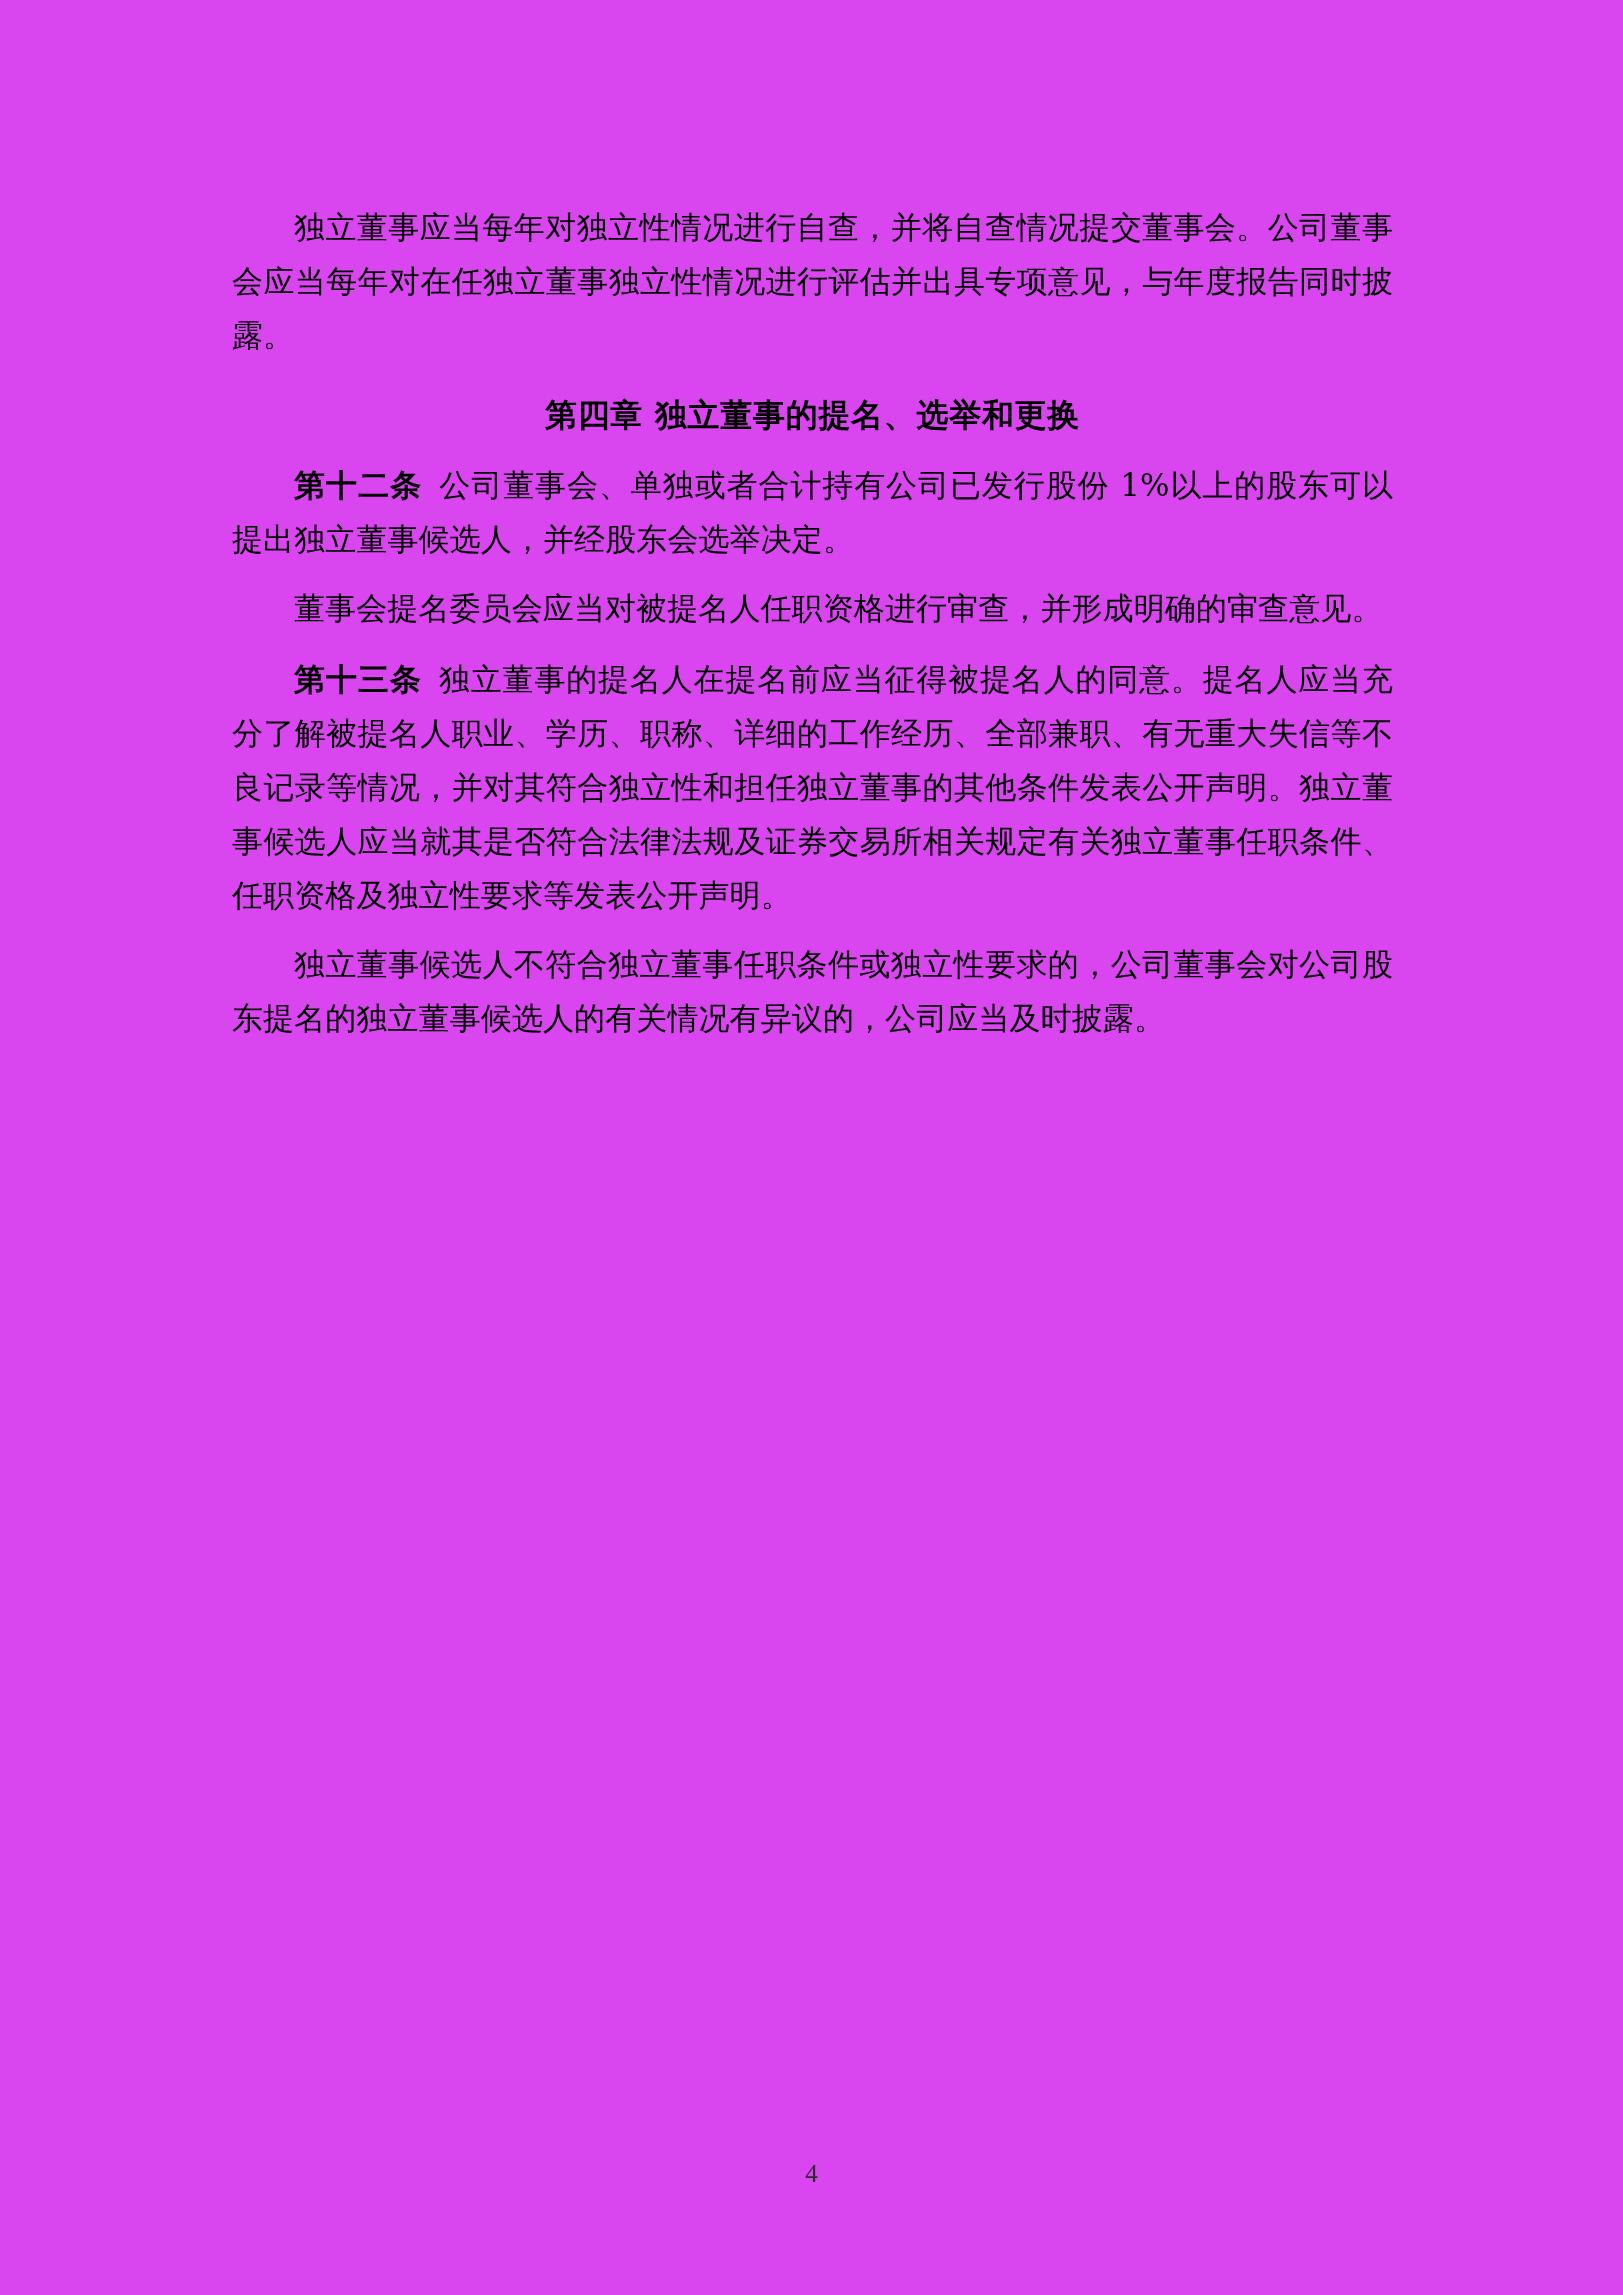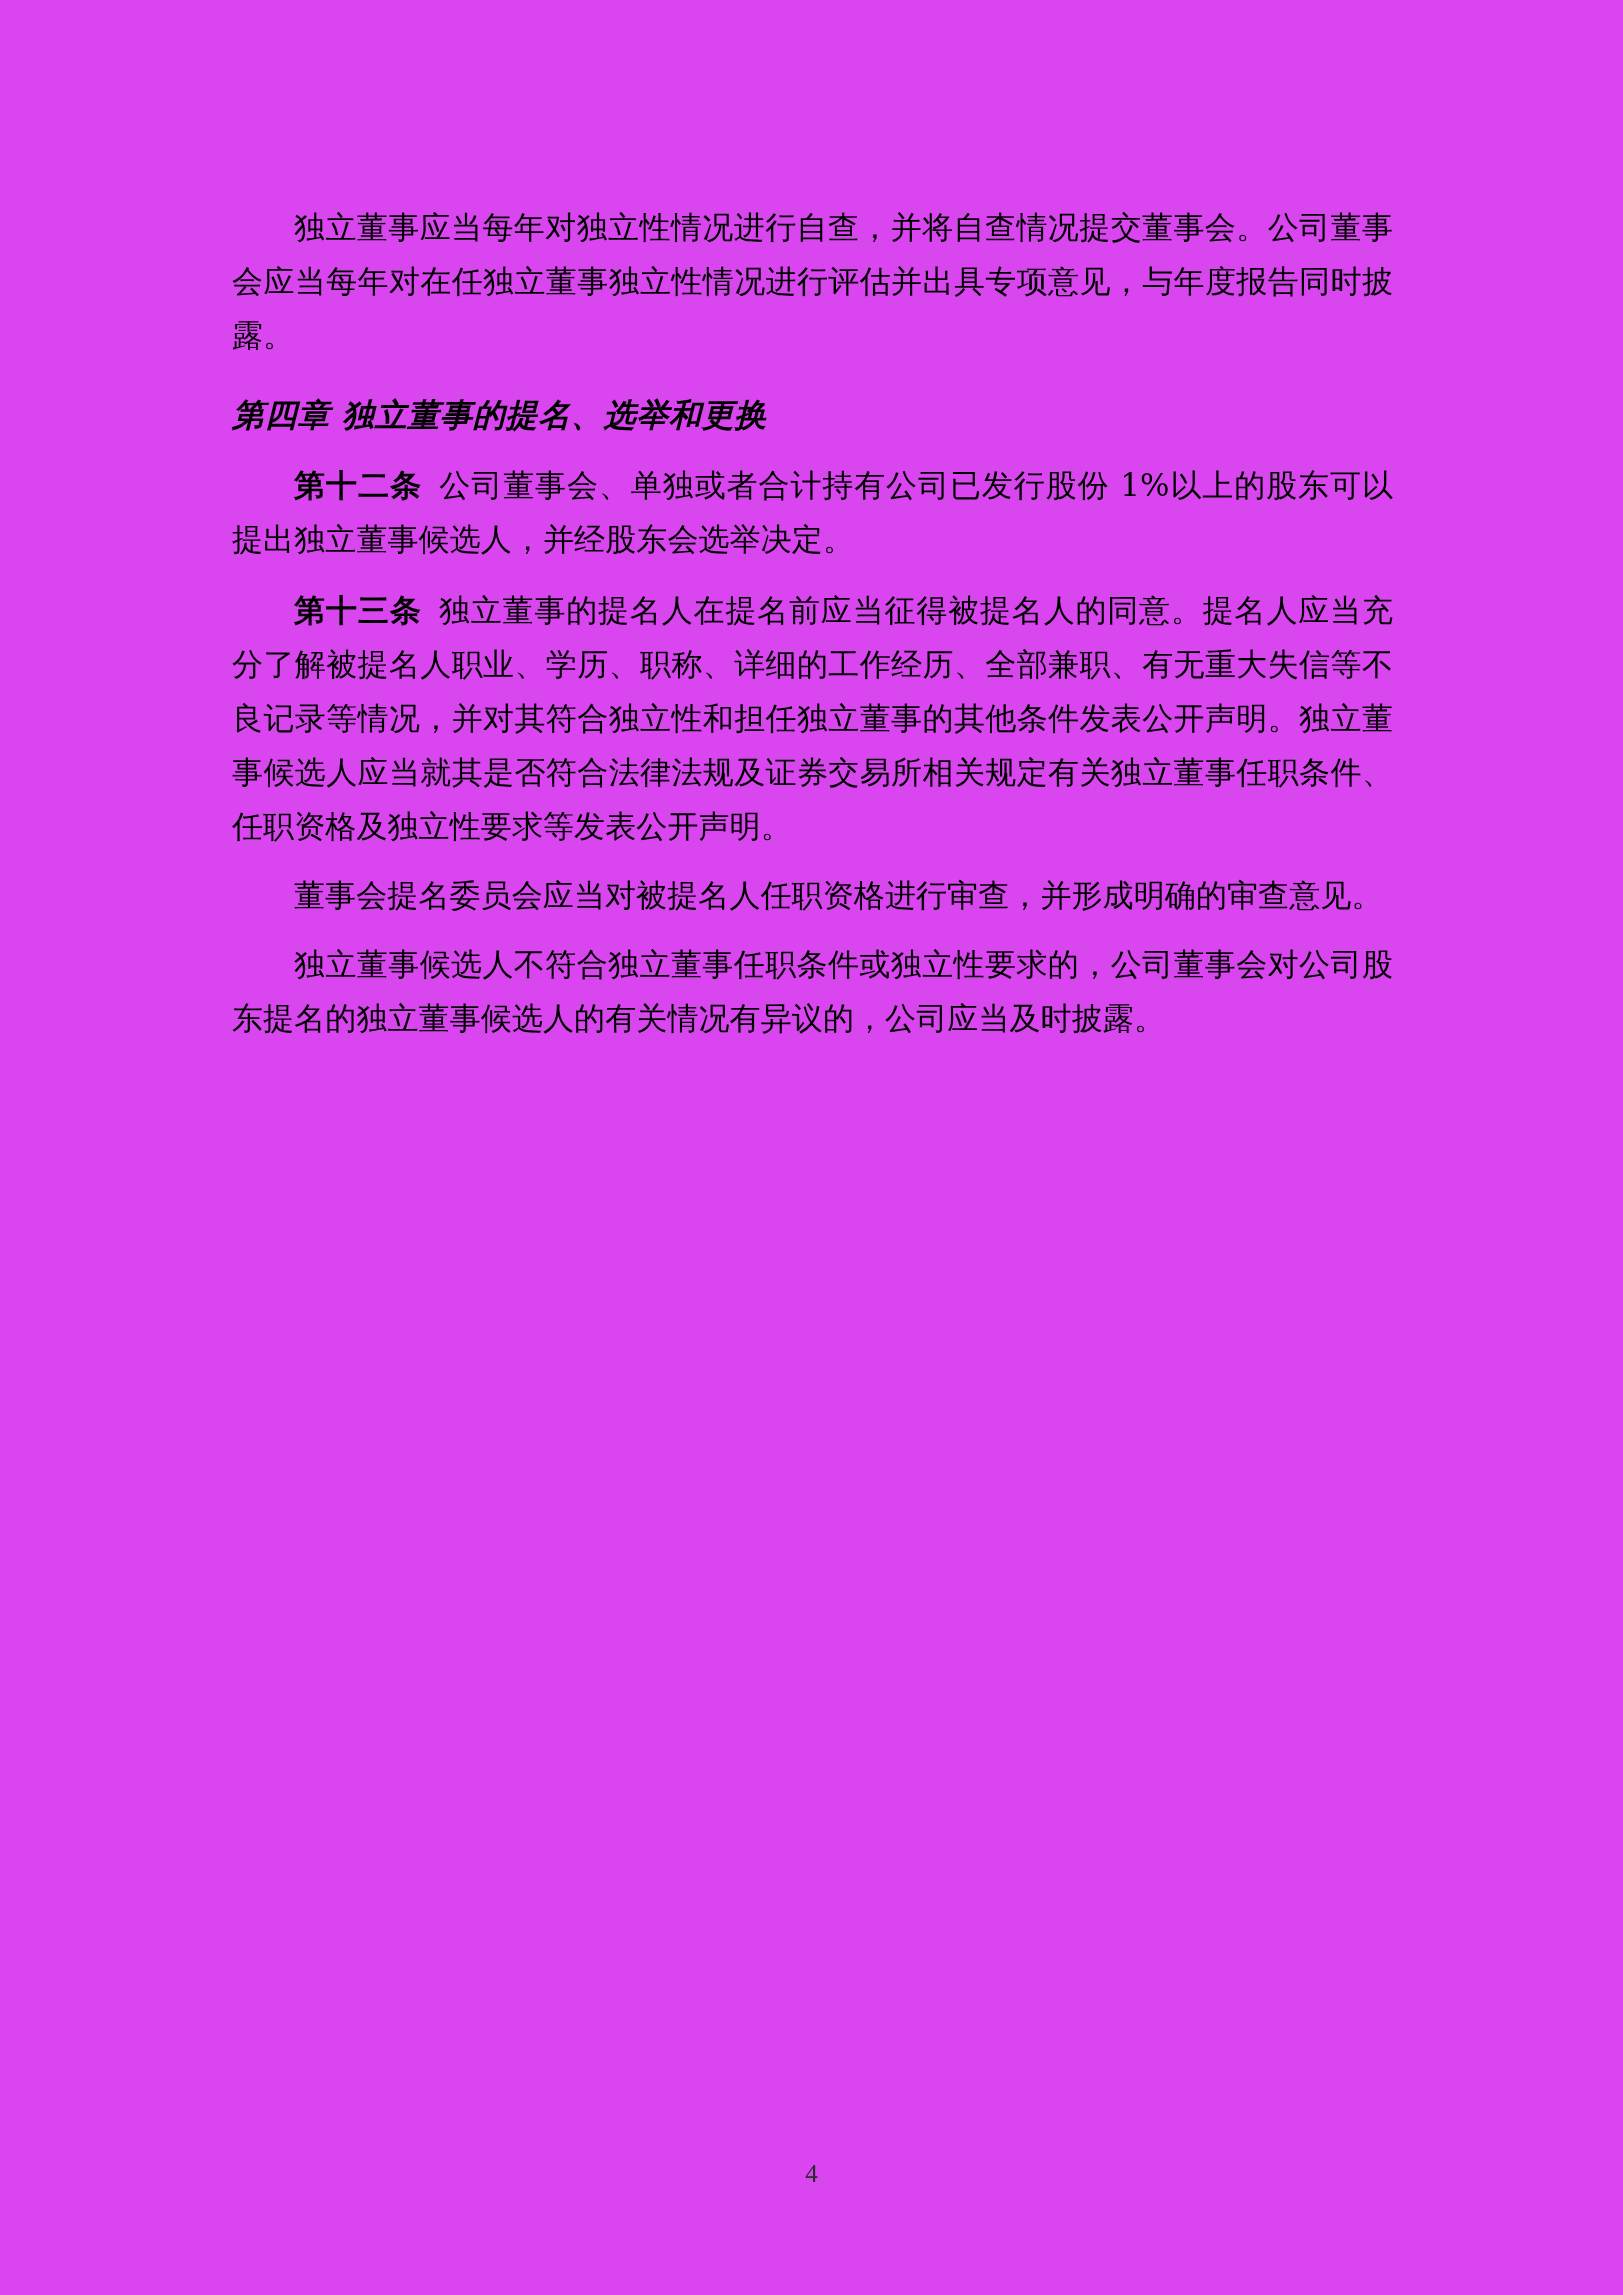--- a/index.html
+++ b/index.html
@@ -49,24 +49,24 @@
     letter-spacing: 0.3px;
     margin-top: 20px;
   }
   .article-label::after {
     content: "\2005\2005";
   }
   .chapter-heading {
     font-size: 32px;
     line-height: 54px;
     font-weight: bold;
+    text-align: center;
     text-indent: 0;
     margin: 26px 0 13px 0;
     letter-spacing: 0.7px;
-    font-style: italic;
   }
   .page-number {
     position: absolute;
     left: 0;
     right: 0;
     top: 2159px;
     text-align: center;
     font-size: 25px;
     line-height: 29px;
     color: #2b2b2b;
@@ -81,23 +81,23 @@
   <div class="content">
 
     <p class="para">独立董事应当每年对独立性情况进行自查，并将自查情况提交董事会。公司董事会应当每年对在任独立董事独立性情况进行评估并出具专项意见，与年度报告同时披露。</p>
 
     <h2 class="chapter-heading">第四章  独立董事的提名、选举和更换</h2>
 
     <p class="para article"><span class="article-label">第十二条</span><span>公司董事会、单独或者合计持有公司已发行股份 1%以上的股东可以提出独立董事候选人，并经股东会选举决定。</span></p>
 
 
 
+    <p class="para">董事会提名委员会应当对被提名人任职资格进行审查，并形成明确的审查意见。</p>
+
     <p class="para article"><span class="article-label">第十三条</span><span>独立董事的提名人在提名前应当征得被提名人的同意。提名人应当充分了解被提名人职业、学历、职称、详细的工作经历、全部兼职、有无重大失信等不良记录等情况，并对其符合独立性和担任独立董事的其他条件发表公开声明。独立董事候选人应当就其是否符合法律法规及证券交易所相关规定有关独立董事任职条件、任职资格及独立性要求等发表公开声明。</span></p>
-
-    <p class="para">董事会提名委员会应当对被提名人任职资格进行审查，并形成明确的审查意见。</p>
 
 
 
     <p class="para">独立董事候选人不符合独立董事任职条件或独立性要求的，公司董事会对公司股东提名的独立董事候选人的有关情况有异议的，公司应当及时披露。</p>
 
   </div>
 
   <div class="page-number">4</div>
 
 </div>

